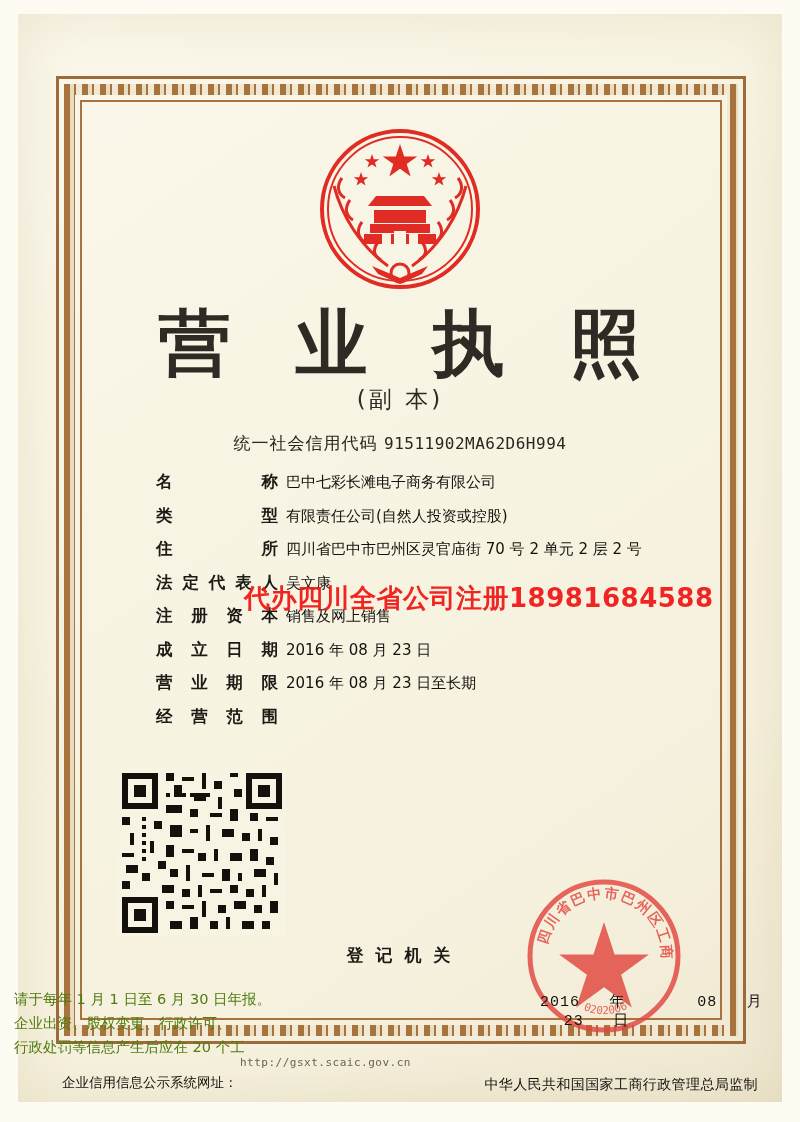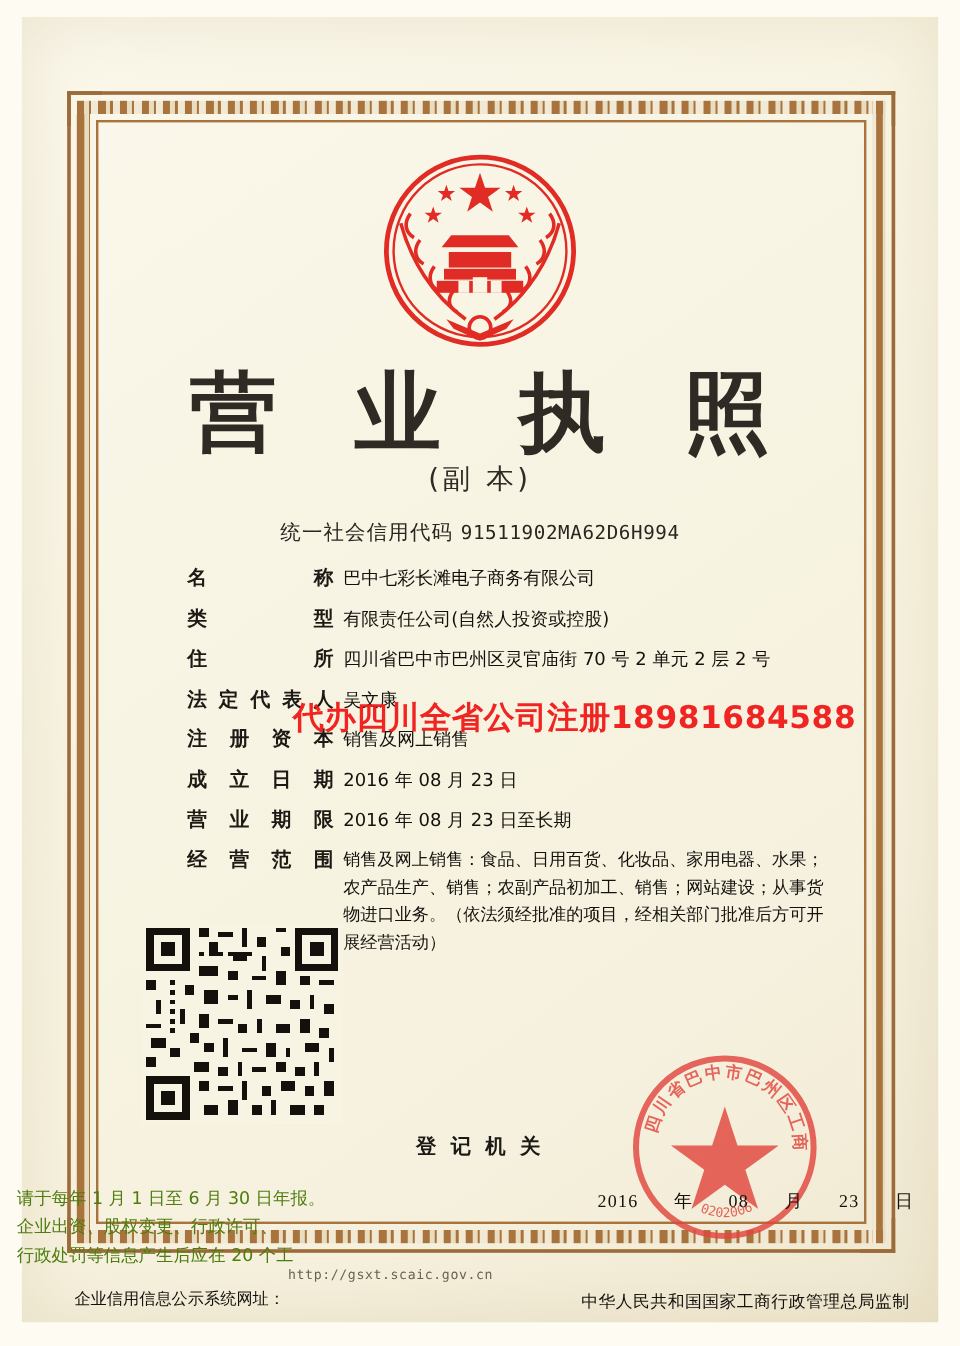--- a/index.html
+++ b/index.html
@@ -193,21 +193,21 @@
   }
   .date-line {
     position: absolute;
     top: 978px;
     left: 480px;
     font-family: "DejaVu Sans", sans-serif;
     font-size: 15px;
     color: #14110d;
     letter-spacing: 1px;
   }
-  .date-line .num { font-family: Liberation Serif, serif; }
+  .date-line .num { font-family: Liberation Mono, monospace; margin-left: 42px; }
   .date-line .gap { display: inline-block; width: 18px; }
 
   
   .note-left {
     position: absolute;
     left: 14px;
     top: 988px;
     width: 280px;
     font-family: "DejaVu Sans", sans-serif;
     font-size: 14.5px;
@@ -387,21 +387,20 @@
         <div class="value">2016 年 08 月 23 日至长期</div>
       </div>
 
       <div class="row scope">
         <div class="label">
           <span>经</span>
           <span>营</span>
           <span>范</span>
           <span>围</span>
         </div>
-        <div class="value">销售及网上销售：食品、日用百货、化妆品、家用电器、水果；农产品生产、销售；农副产品初加工、销售；网站建设；从事货物进口业务。（依法须经批准的项目，经相关部门批准后方可开展经营活动）</div>
       </div>
 
     </div>
 
     <div class="qr">
       <svg viewBox="0 0 42 42" width="168" height="168" shape-rendering="crispEdges">
         <rect width="42" height="42" fill="#f8f4e3"></rect>
         <g fill="#14110d">
 
           <rect x="1" y="1" width="9" height="9"></rect>

